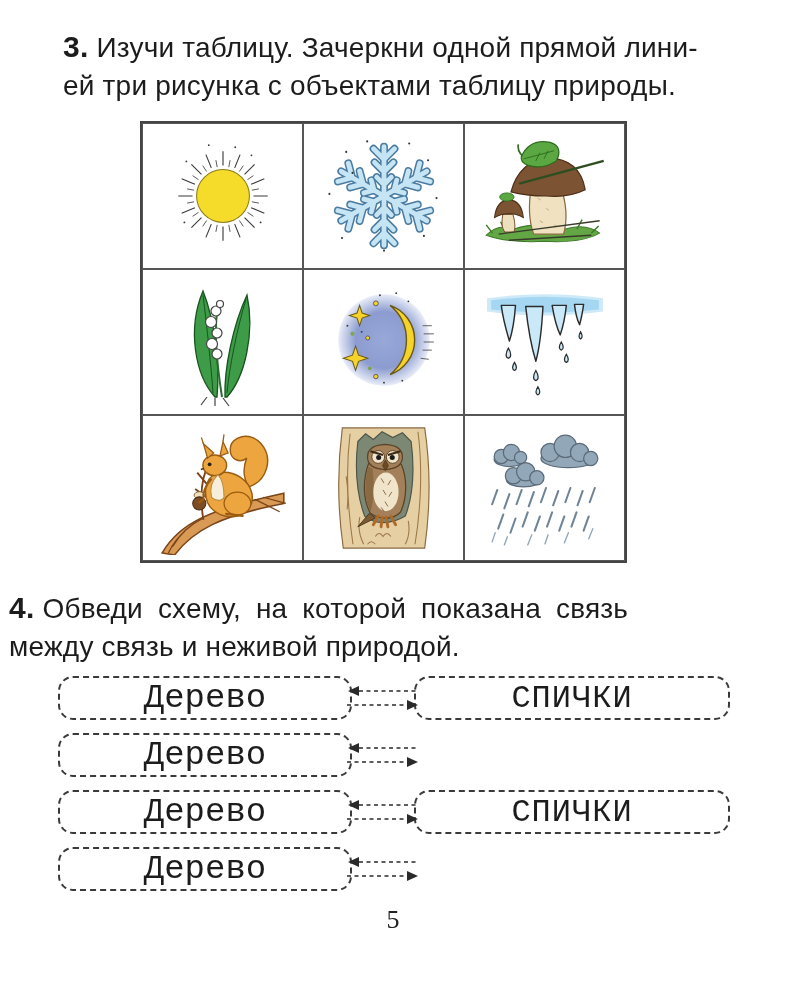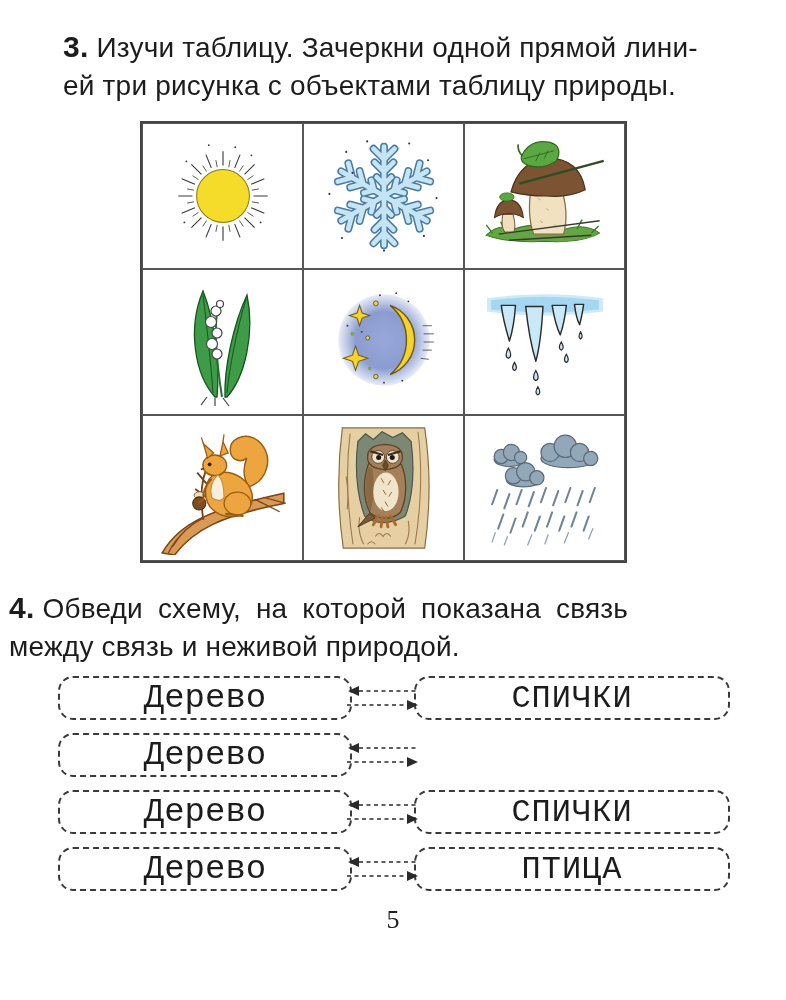--- a/index.html
+++ b/index.html
@@ -341,21 +341,18 @@
     <div class="srow">
       <div class="sbox left">
           <span>Дерево</span>
         </div>
       <svg class="arrows" width="76" height="44" viewBox="0 0 76 44">
         <line x1="14" y1="15" x2="74" y2="15" stroke="#2a2a2a" stroke-width="1.7" stroke-dasharray="4 3.5"></line>
         <polygon points="3,15 14,10 14,20" fill="#2a2a2a"></polygon>
         <line x1="2" y1="29" x2="62" y2="29" stroke="#2a2a2a" stroke-width="1.7" stroke-dasharray="4 3.5"></line>
         <polygon points="73,29 62,24 62,34" fill="#2a2a2a"></polygon>
       </svg>
-      <div class="sbox right">
-          <span>ПТИЦА</span>
-        </div>
     </div>
   </div>
 
   <div class="pageno">5</div>
 
 </div>
 
 </body></html>

